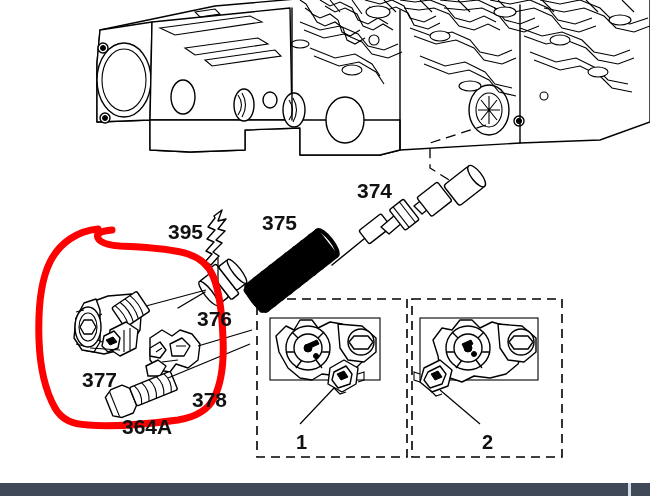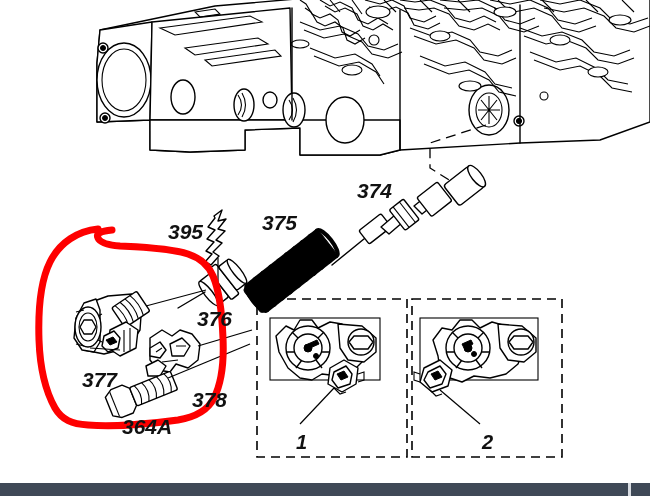--- a/index.html
+++ b/index.html
@@ -39,21 +39,21 @@
     left: 628px;
     top: 0;
     width: 3px;
     height: 13px;
     background: #d8dce2;
   }
 </style>
 </head>
 <body>
 
-<div id="viewer" style="background: rgb(255, 255, 255); font-style: italic;">
+<div id="viewer" style="background: rgb(255, 255, 255);">
 
   <svg id="diagram-canvas" viewBox="0 0 650 496">
     <defs>
       <style>
         .ln { fill:none; stroke:#000; stroke-width:1.4; stroke-linecap:round; stroke-linejoin:round; }
         .lnf { fill:#fff; stroke:#000; stroke-width:1.4; stroke-linejoin:round; }
         .lnt { fill:none; stroke:#000; stroke-width:1.1; }
         .lnft { fill:#fff; stroke:#000; stroke-width:1.1; }
         .blk { fill:#000; stroke:#000; stroke-width:1; }
         .dash { fill:none; stroke:#000; stroke-width:1.6; stroke-dasharray:9 6; }

